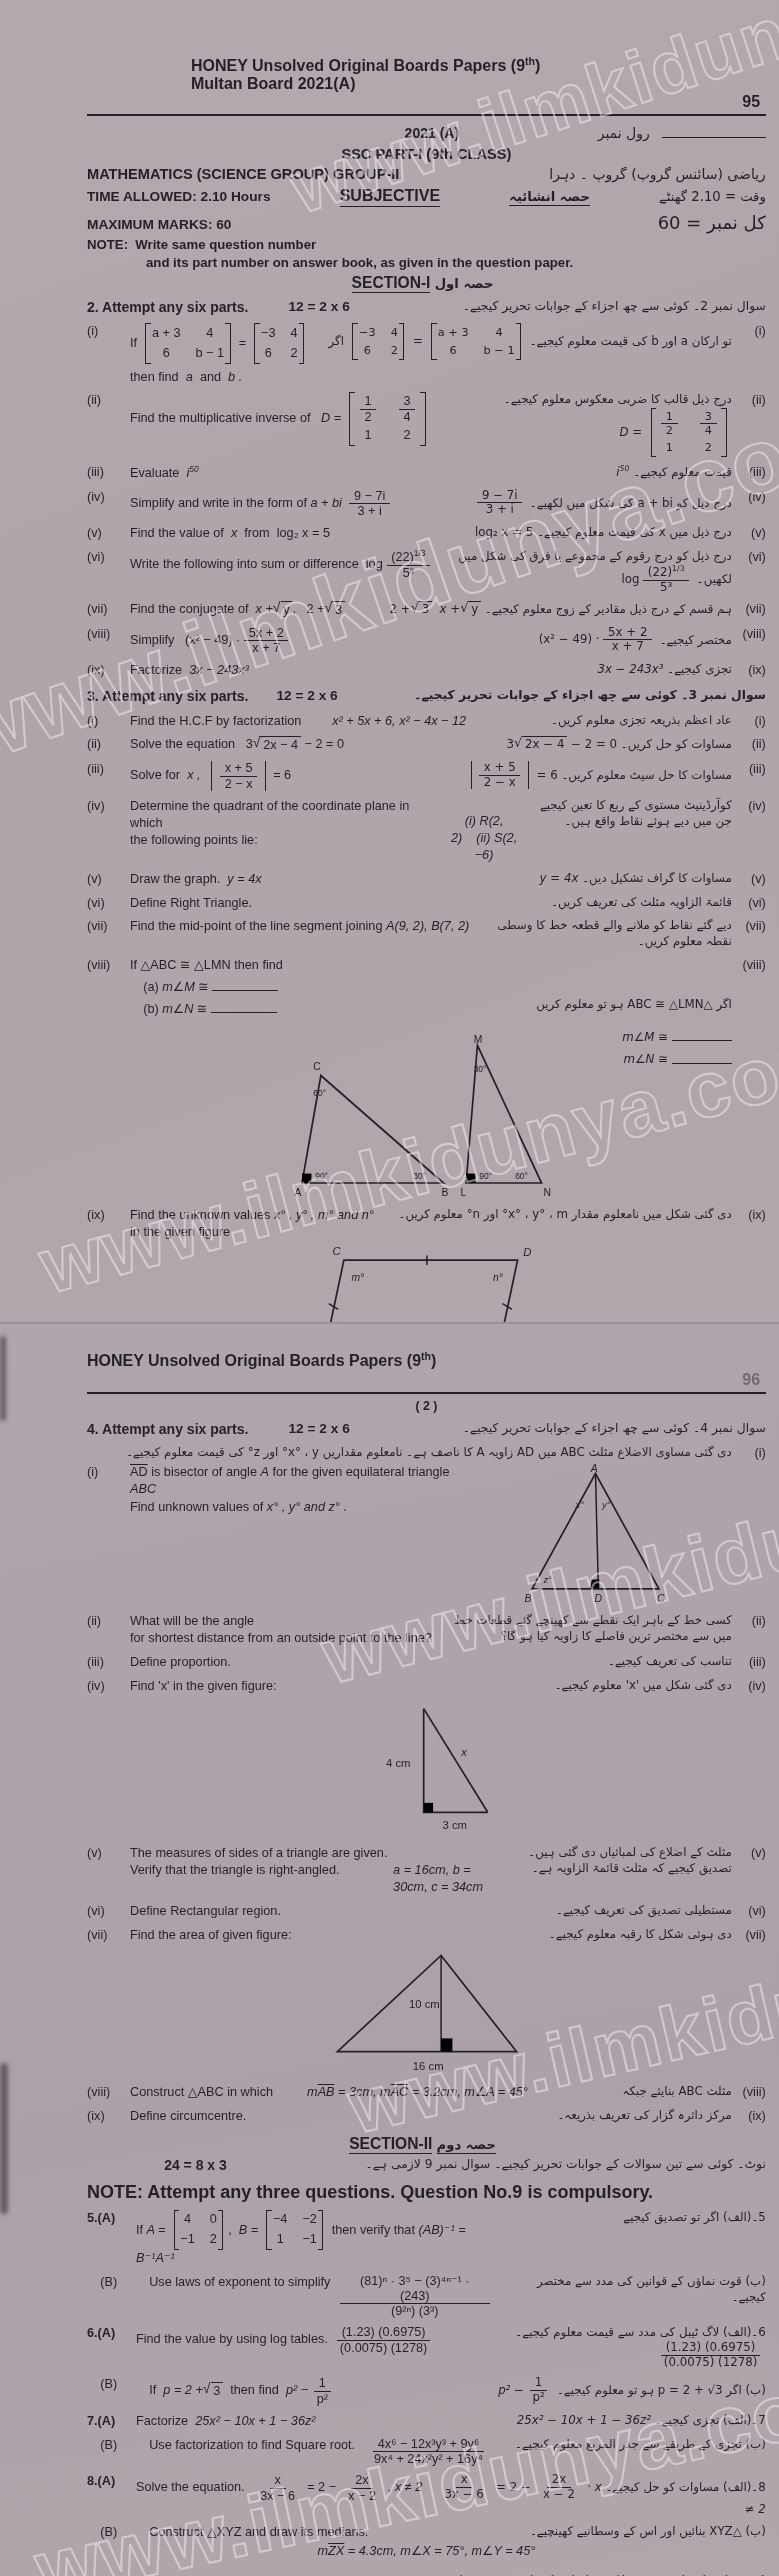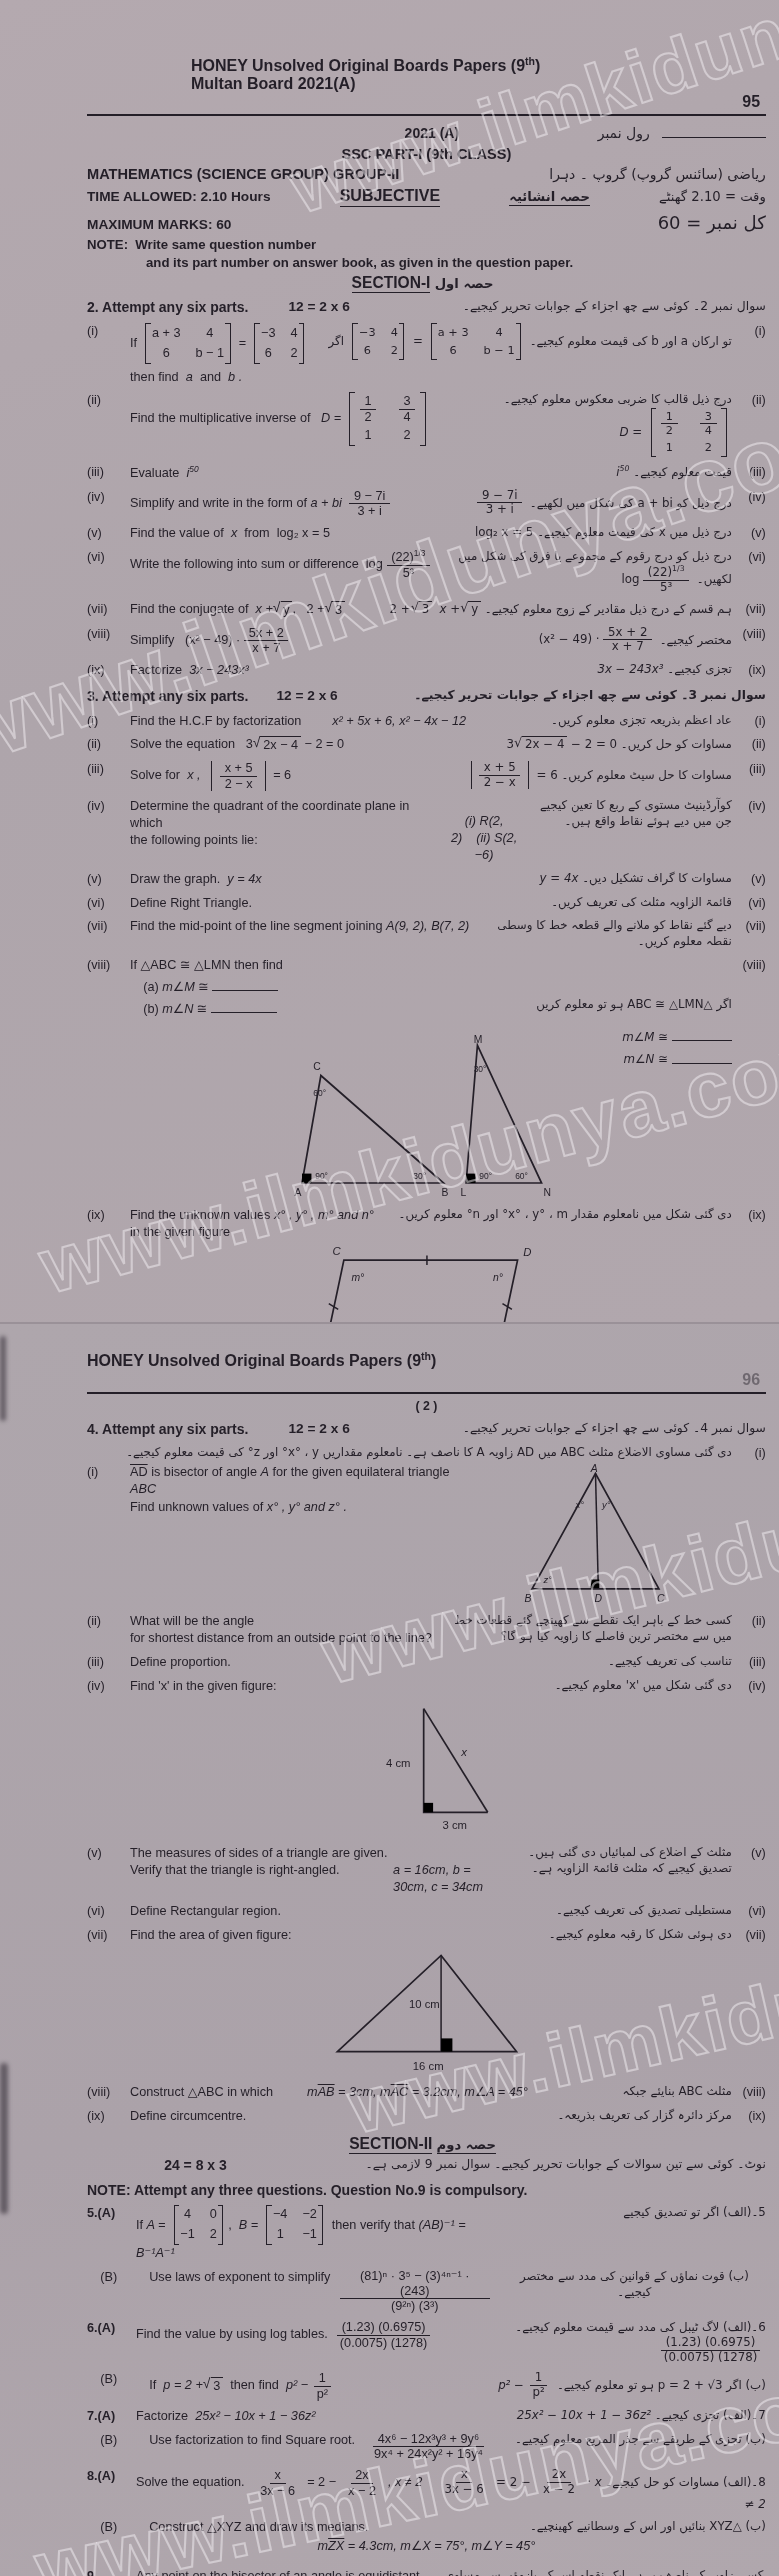--- a/index.html
+++ b/index.html
@@ -585,21 +585,21 @@
     </div>
 
     <div class="center" style="margin-top:9.4px;">
       <span class="b ul" style="font-size:15.6px;">SECTION-II</span>
       <span class="ur b ul" style="font-size:13.2px;margin-right:7.6px;">حصہ دوم</span>
     </div>
     <div class="row" style="margin-top:3.8px;">
       <span class="b" style="font-size:14px;flex:0 0 217px;text-align:center;">24 = 8 x 3</span>
       <span class="urc ur" style="font-size:12.3px;">نوٹ۔   کوئی سے تین سوالات کے جوابات تحریر کیجیے۔ سوال نمبر 9 لازمی ہے۔</span>
     </div>
-    <div class="b" style="font-size:14px;margin:1.9px 0 5.7px;position:relative;z-index:2;">NOTE:   Attempt any three questions.  Question No.9 is compulsory.</div>
+    <div class="b" style="font-size:18px;margin:1.9px 0 5.7px;position:relative;z-index:2;">NOTE:   Attempt any three questions.  Question No.9 is compulsory.</div>
 
     <div class="row">
       <span class="b" style="flex:0 0 49px;">5.(A)</span>
       <span class="en">
         <span>If</span>&nbsp;<i>A =</i>
         <span class="mat">
             <span class="grid">
               <span>4</span>
               <span>0</span>
               <span>−1</span>
@@ -622,21 +622,21 @@
 
     <div class="row">
       <span style="flex:0 0 49px;padding-left:13.2px;">(B)</span>
       <span class="en">Use laws of exponent to simplify</span>
       <span class="mid center">
         <span class="fr">
             <span class="n">(81)ⁿ · 3⁵ − (3)⁴ⁿ⁻¹ · (243)</span>
             <span class="d">(9²ⁿ) (3³)</span>
           </span>
       </span>
-      <span class="urc ur" style="font-size:11.8px;text-align:center;">(ب)   قوت نماؤں کے قوانین کی مدد سے مختصر کیجیے۔</span>
+      <span class="urc ur" style="font-size:11.8px;">(ب)   قوت نماؤں کے قوانین کی مدد سے مختصر کیجیے۔</span>
     </div>
 
     <div class="row">
       <span class="b" style="flex:0 0 49px;">6.(A)</span>
       <span class="en"><span>Find the value by using log tables.</span>
         <span class="fr">
             <span class="n">(1.23) (0.6975)</span>
             <span class="d">(0.0075) (1278)</span>
           </span>
       </span>

